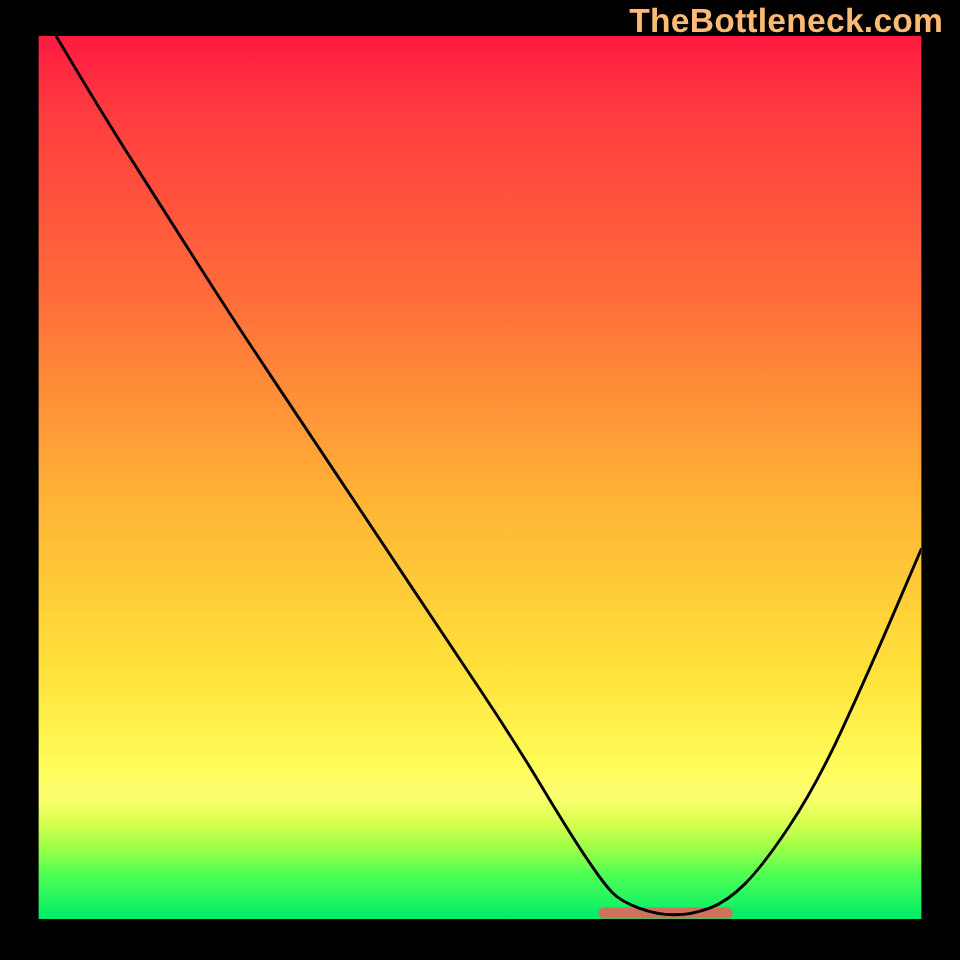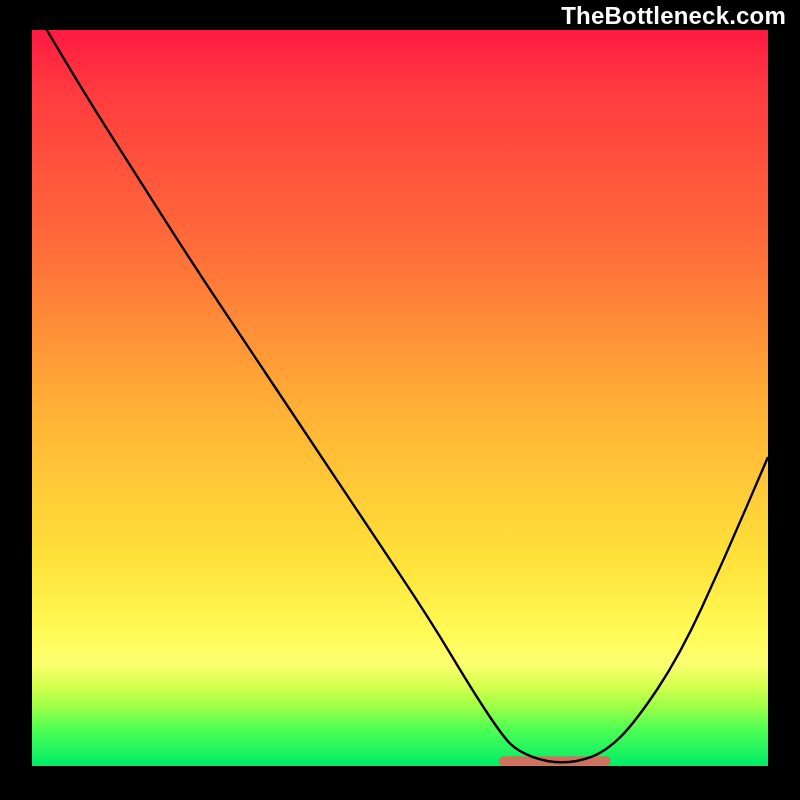--- a/index.html
+++ b/index.html
@@ -8,22 +8,22 @@
     width: 800px;
     height: 800px;
     background: #000;
     position: relative;
     font-family: Arial, Helvetica, sans-serif;
   }
   .watermark {
     position: absolute;
     right: 14px;
     top: 2px;
-    color: #ffffff;
-    font-size: 24px;
+    color: #fdba74;
+    font-size: 28px;
     font-weight: 600;
     letter-spacing: 0.2px;
     z-index: 10;
   }
   .frame {
     position: absolute;
     left: 32px;
     top: 30px;
     width: 736px;
     height: 736px;

